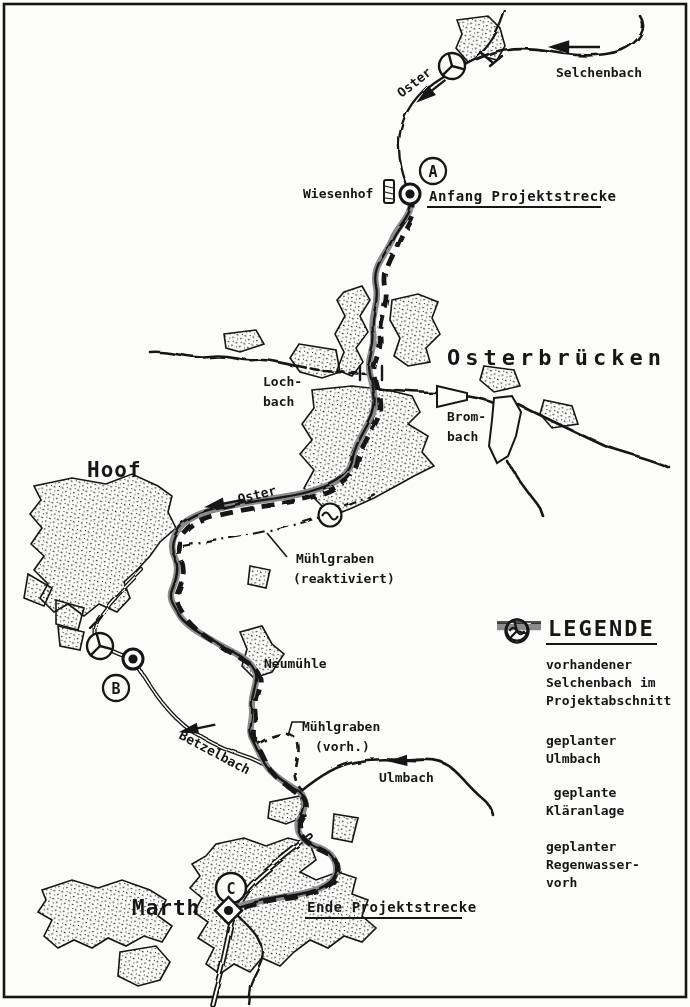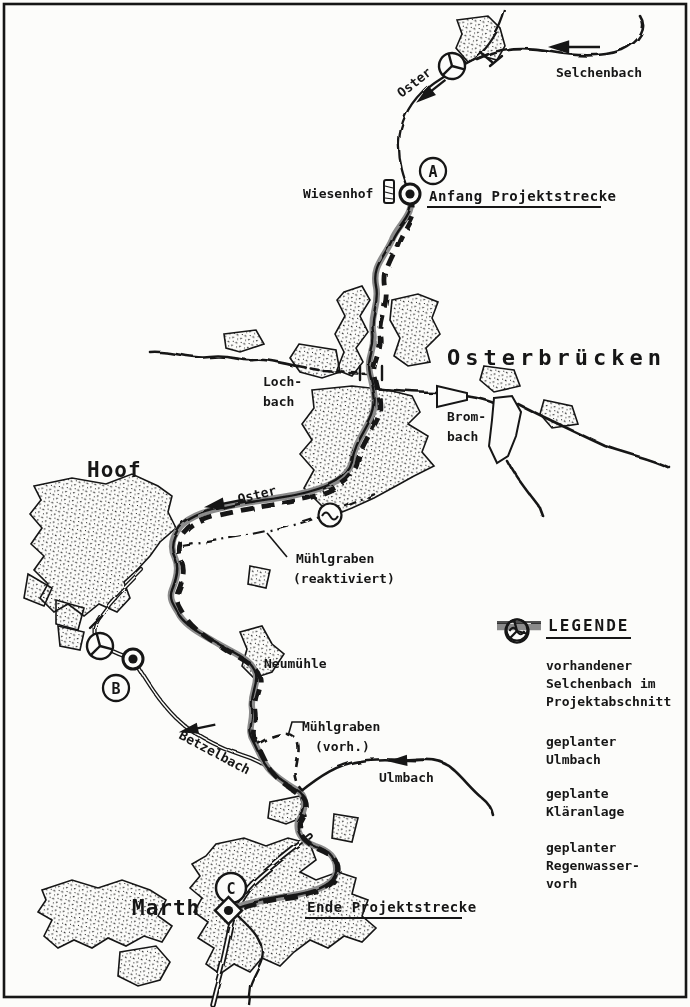--- a/index.html
+++ b/index.html
@@ -20,27 +20,27 @@
   .stream{font-size:13px;}
   .note{font-size:13px;}
   .proj{font-size:14px;letter-spacing:0.5px;}
   .marker-letter{font-size:15px;text-anchor:middle;}
   
   .legend{
     position:absolute;left:496px;top:616px;width:190px;
     font-weight:700;
   }
   .legend-title{
-    margin-left:50px;font-size:16px;letter-spacing:2px;
+    margin-left:50px;font-size:22px;letter-spacing:2px;
     border-bottom:2.5px solid var(--ink);display:inline-block;padding:0 2px 2px 2px;
   }
   .legend-item{display:flex;align-items:center;}
-  .legend-item.i0{margin-top:18px;}
+  .legend-item.i0{margin-top:11px;}
   .legend-item.i1{margin-top:22px;}
-  .legend-item.i2{margin-top:16px;}
+  .legend-item.i2{margin-top:16px;text-align:center;}
   .legend-item.i3{margin-top:18px;}
   .legend-sym{width:50px;flex:0 0 50px;display:flex;justify-content:flex-start;}
   .legend-text{font-size:13px;line-height:18px;}
 </style>
 </head>
 <body>
 
 <div class="stage">
 
 <svg width="690" height="1007" viewBox="0 0 690 1007">

